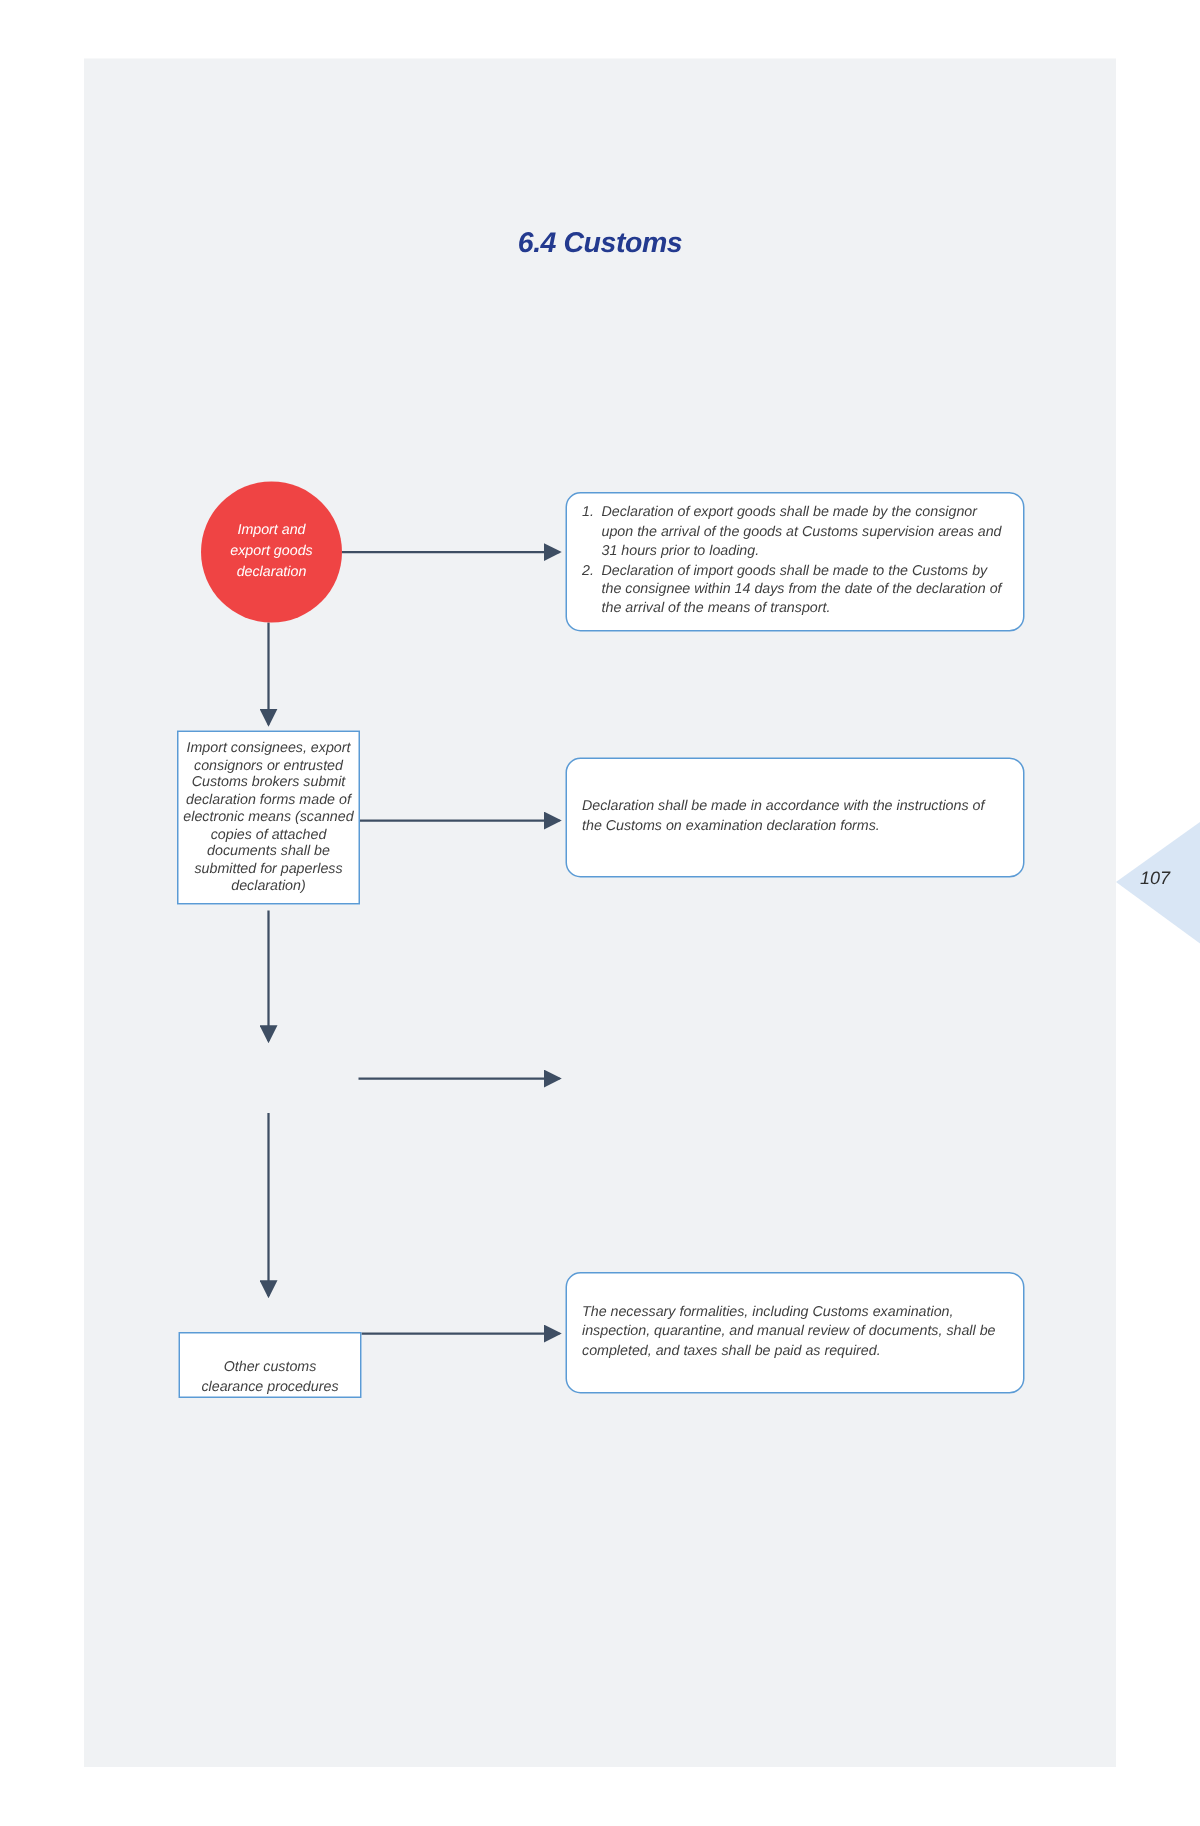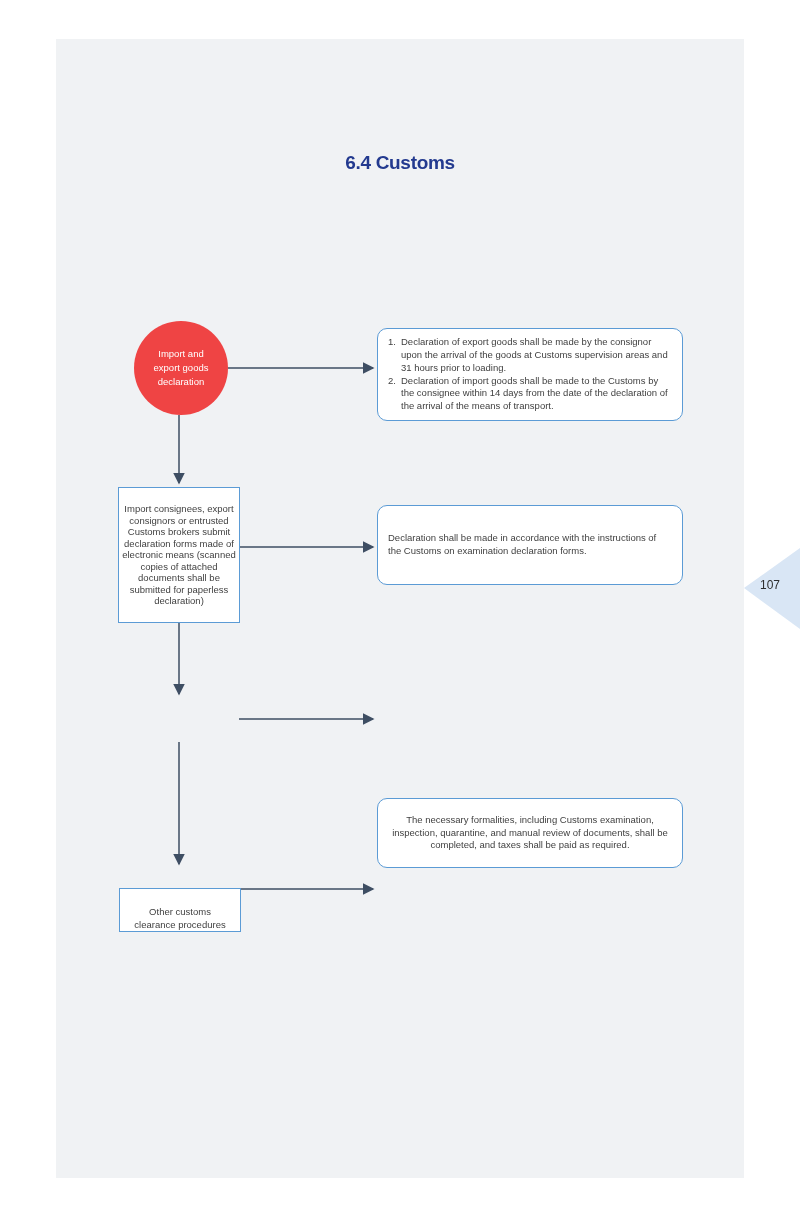--- a/index.html
+++ b/index.html
@@ -3,20 +3,21 @@
 <meta charset="utf-8">
 <style>
   html, body { margin: 0; padding: 0; background: #ffffff; }
   .canvas {
     position: relative;
     width: 800px;
     height: 1217px;
     background: #ffffff;
     font-family: "Liberation Sans", sans-serif;
     overflow: hidden;
+    font-style: italic;
   }
   .page {
     position: absolute;
     left: 56px; top: 39px;
     width: 688px; height: 1139px;
     background: #f0f2f4;
   }
   .title {
     position: absolute;
     left: 56px; top: 152px;
@@ -46,21 +47,21 @@
     color: #ffffff;
     line-height: 14px;
   }
   .node.circle .label { max-width: 64px; }
   .node.rect {
     background: #ffffff;
     border: 1px solid #5b9bd5;
   }
   .node.box2 {
     left: 118px; top: 487px;
-    width: 122px; height: 136px;
+    width: 122px; height: 116px;
     line-height: 11.5px;
     padding: 2px;
     box-sizing: border-box;
   }
   .node.box3 { left: 119px; top: 698px; width: 120px; height: 44px; }
   .node.box3 .label { max-width: 100px; }
   .node.box4 { left: 119px; top: 888px; width: 120px; height: 42px; align-items: flex-end; }
   .node.box4 .label { max-width: 100px; }
   .note {
     position: absolute;
@@ -74,21 +75,21 @@
     font-size: 9.5px;
     line-height: 12.8px;
     display: flex;
     flex-direction: column;
     justify-content: center;
     padding: 6px 10px;
   }
   .note1 { top: 328px; height: 93px; }
   .note2 { top: 505px; height: 80px; }
   .note3 { top: 678px; height: 79px; }
-  .note4 { top: 798px; height: 70px; text-align: center; }
+  .note4 { top: 848px; height: 81px; }
   .li { display: flex; }
   .li .num { width: 13px; flex-shrink: 0; }
   .connectors {
     position: absolute;
     left: 0; top: 0;
     width: 800px; height: 1217px;
     pointer-events: none;
   }
   .page-number {
     position: absolute;

